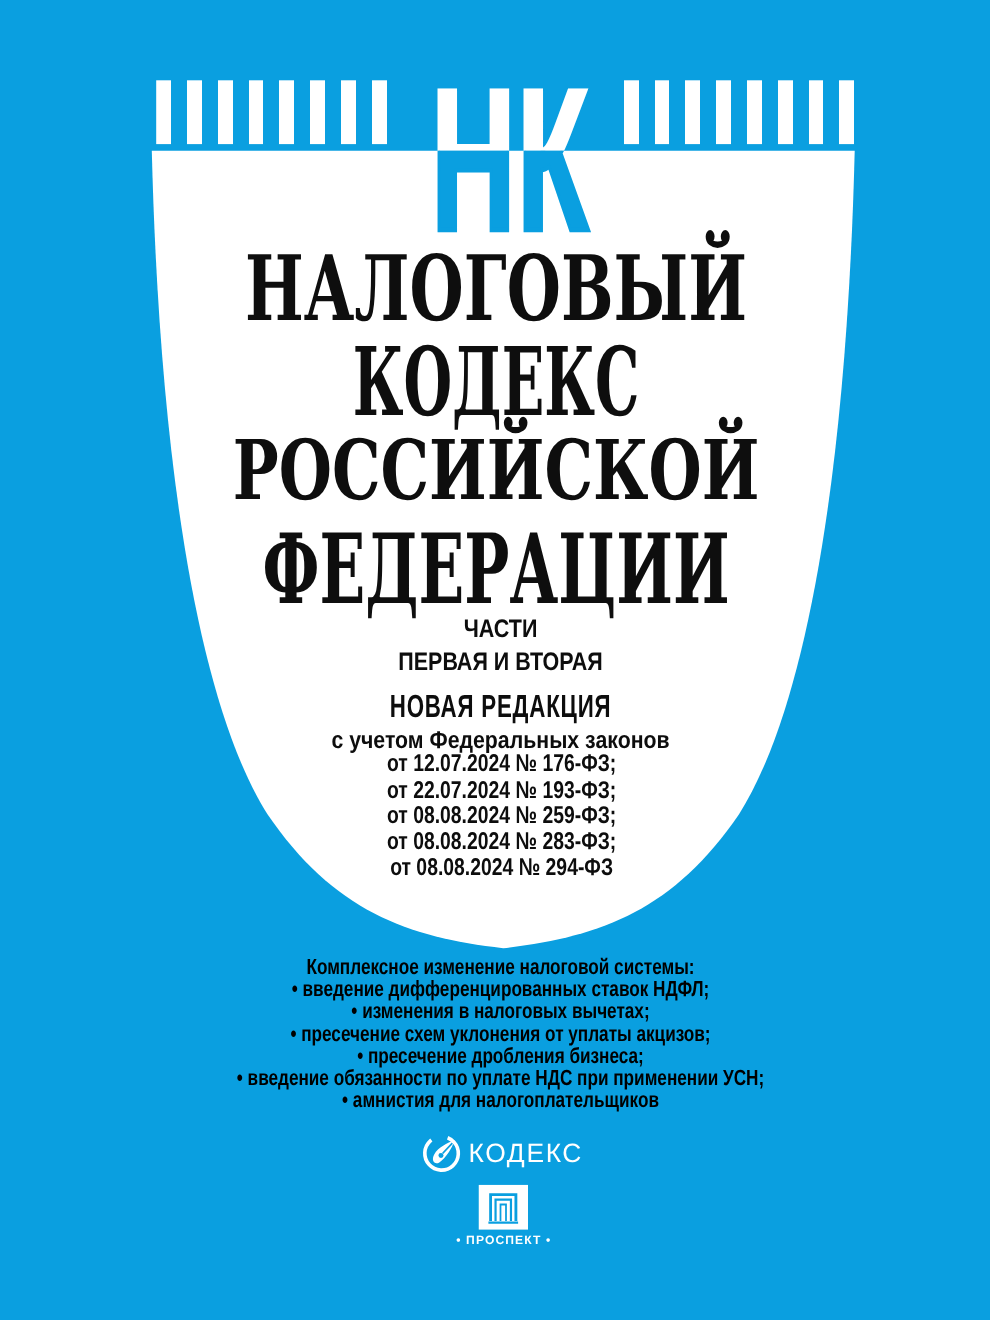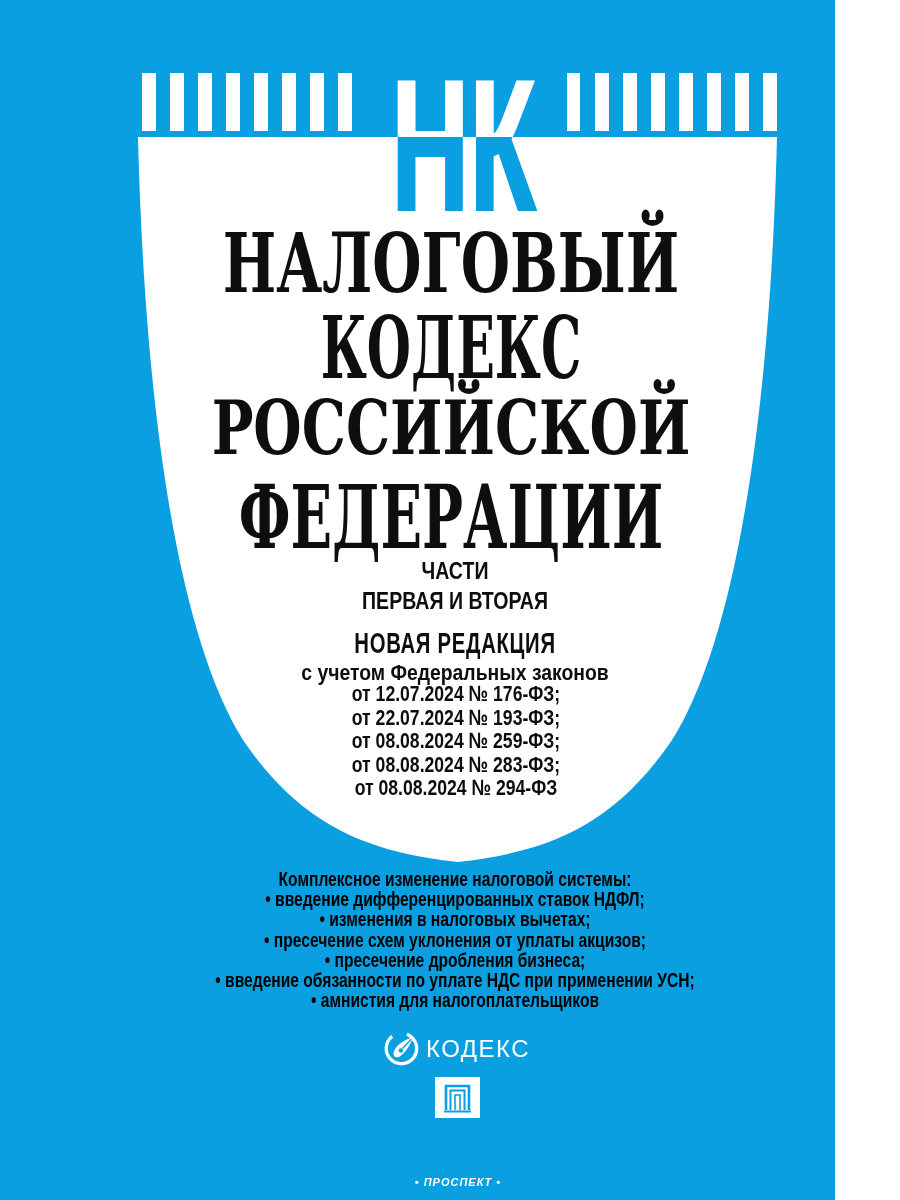--- a/index.html
+++ b/index.html
@@ -1,16 +1,16 @@
 <!DOCTYPE html>
 <html style="--bg: #0a9fe0;"><head>
 <meta charset="utf-8">
 <style>
   html,body{margin:0;padding:0;}
-  .cover{position:relative;width:835px;height:1200px;overflow:hidden;background:#0a9fe0;font-family:"Liberation Sans",sans-serif;}
+  .cover{position:relative;width:900px;height:1200px;overflow:hidden;background:#0a9fe0;font-family:"Liberation Sans",sans-serif;}
 
   
   .shield-svg{position:absolute;left:0;top:0;}
 
   
   .stripes{position:absolute;top:73px;height:58px;
     background:repeating-linear-gradient(90deg,#ffffff 0 13.5px,rgba(0,0,0,0) 13.5px 28px);}
   .stripes.left{left:142px;width:210px;}
   .stripes.right{left:567px;width:210px;}
 
@@ -41,22 +41,22 @@
 
   
   .kodeks{position:absolute;left:457px;top:1031px;transform:translateX(-50%);display:flex;align-items:center;gap:7px;}
   .kodeks-label{color:#ffffff;font-size:24px;font-weight:400;letter-spacing:1.5px;line-height:35px;}
   .pen-ring{fill:none;stroke:#ffffff;stroke-width:3.2;}
   .pen-nib{fill:#ffffff;}
   .pen-hole{fill:var(--bg,#0a9fe0);}
   .pen-slit{stroke:var(--bg,#0a9fe0);stroke-width:1.4;}
   .prospekt-box{position:absolute;left:435px;top:1077px;}
   .gate{stroke:var(--bg,#0a9fe0);fill:none;}
-  .prospekt-label{position:absolute;left:458px;top:1176px;transform:translateX(-50%);
-    color:#ffffff;font-size:11px;font-weight:bold;letter-spacing:1px;white-space:nowrap;font-style:italic;}
+  .prospekt-label{position:absolute;left:458px;top:1122px;transform:translateX(-50%);
+    color:#ffffff;font-size:11px;font-weight:bold;letter-spacing:1px;white-space:nowrap;}
 </style>
 </head>
 <body>
 
 <div class="cover" style="background: rgb(10, 159, 224);">
 
   <svg class="shield-svg" width="900" height="1200" viewBox="0 0 900 1200" aria-hidden="true">
     <path d="M 138,137 L 777,137
              C 770,420 735,640 672,740
              C 612,828 545,852 457.5,862

